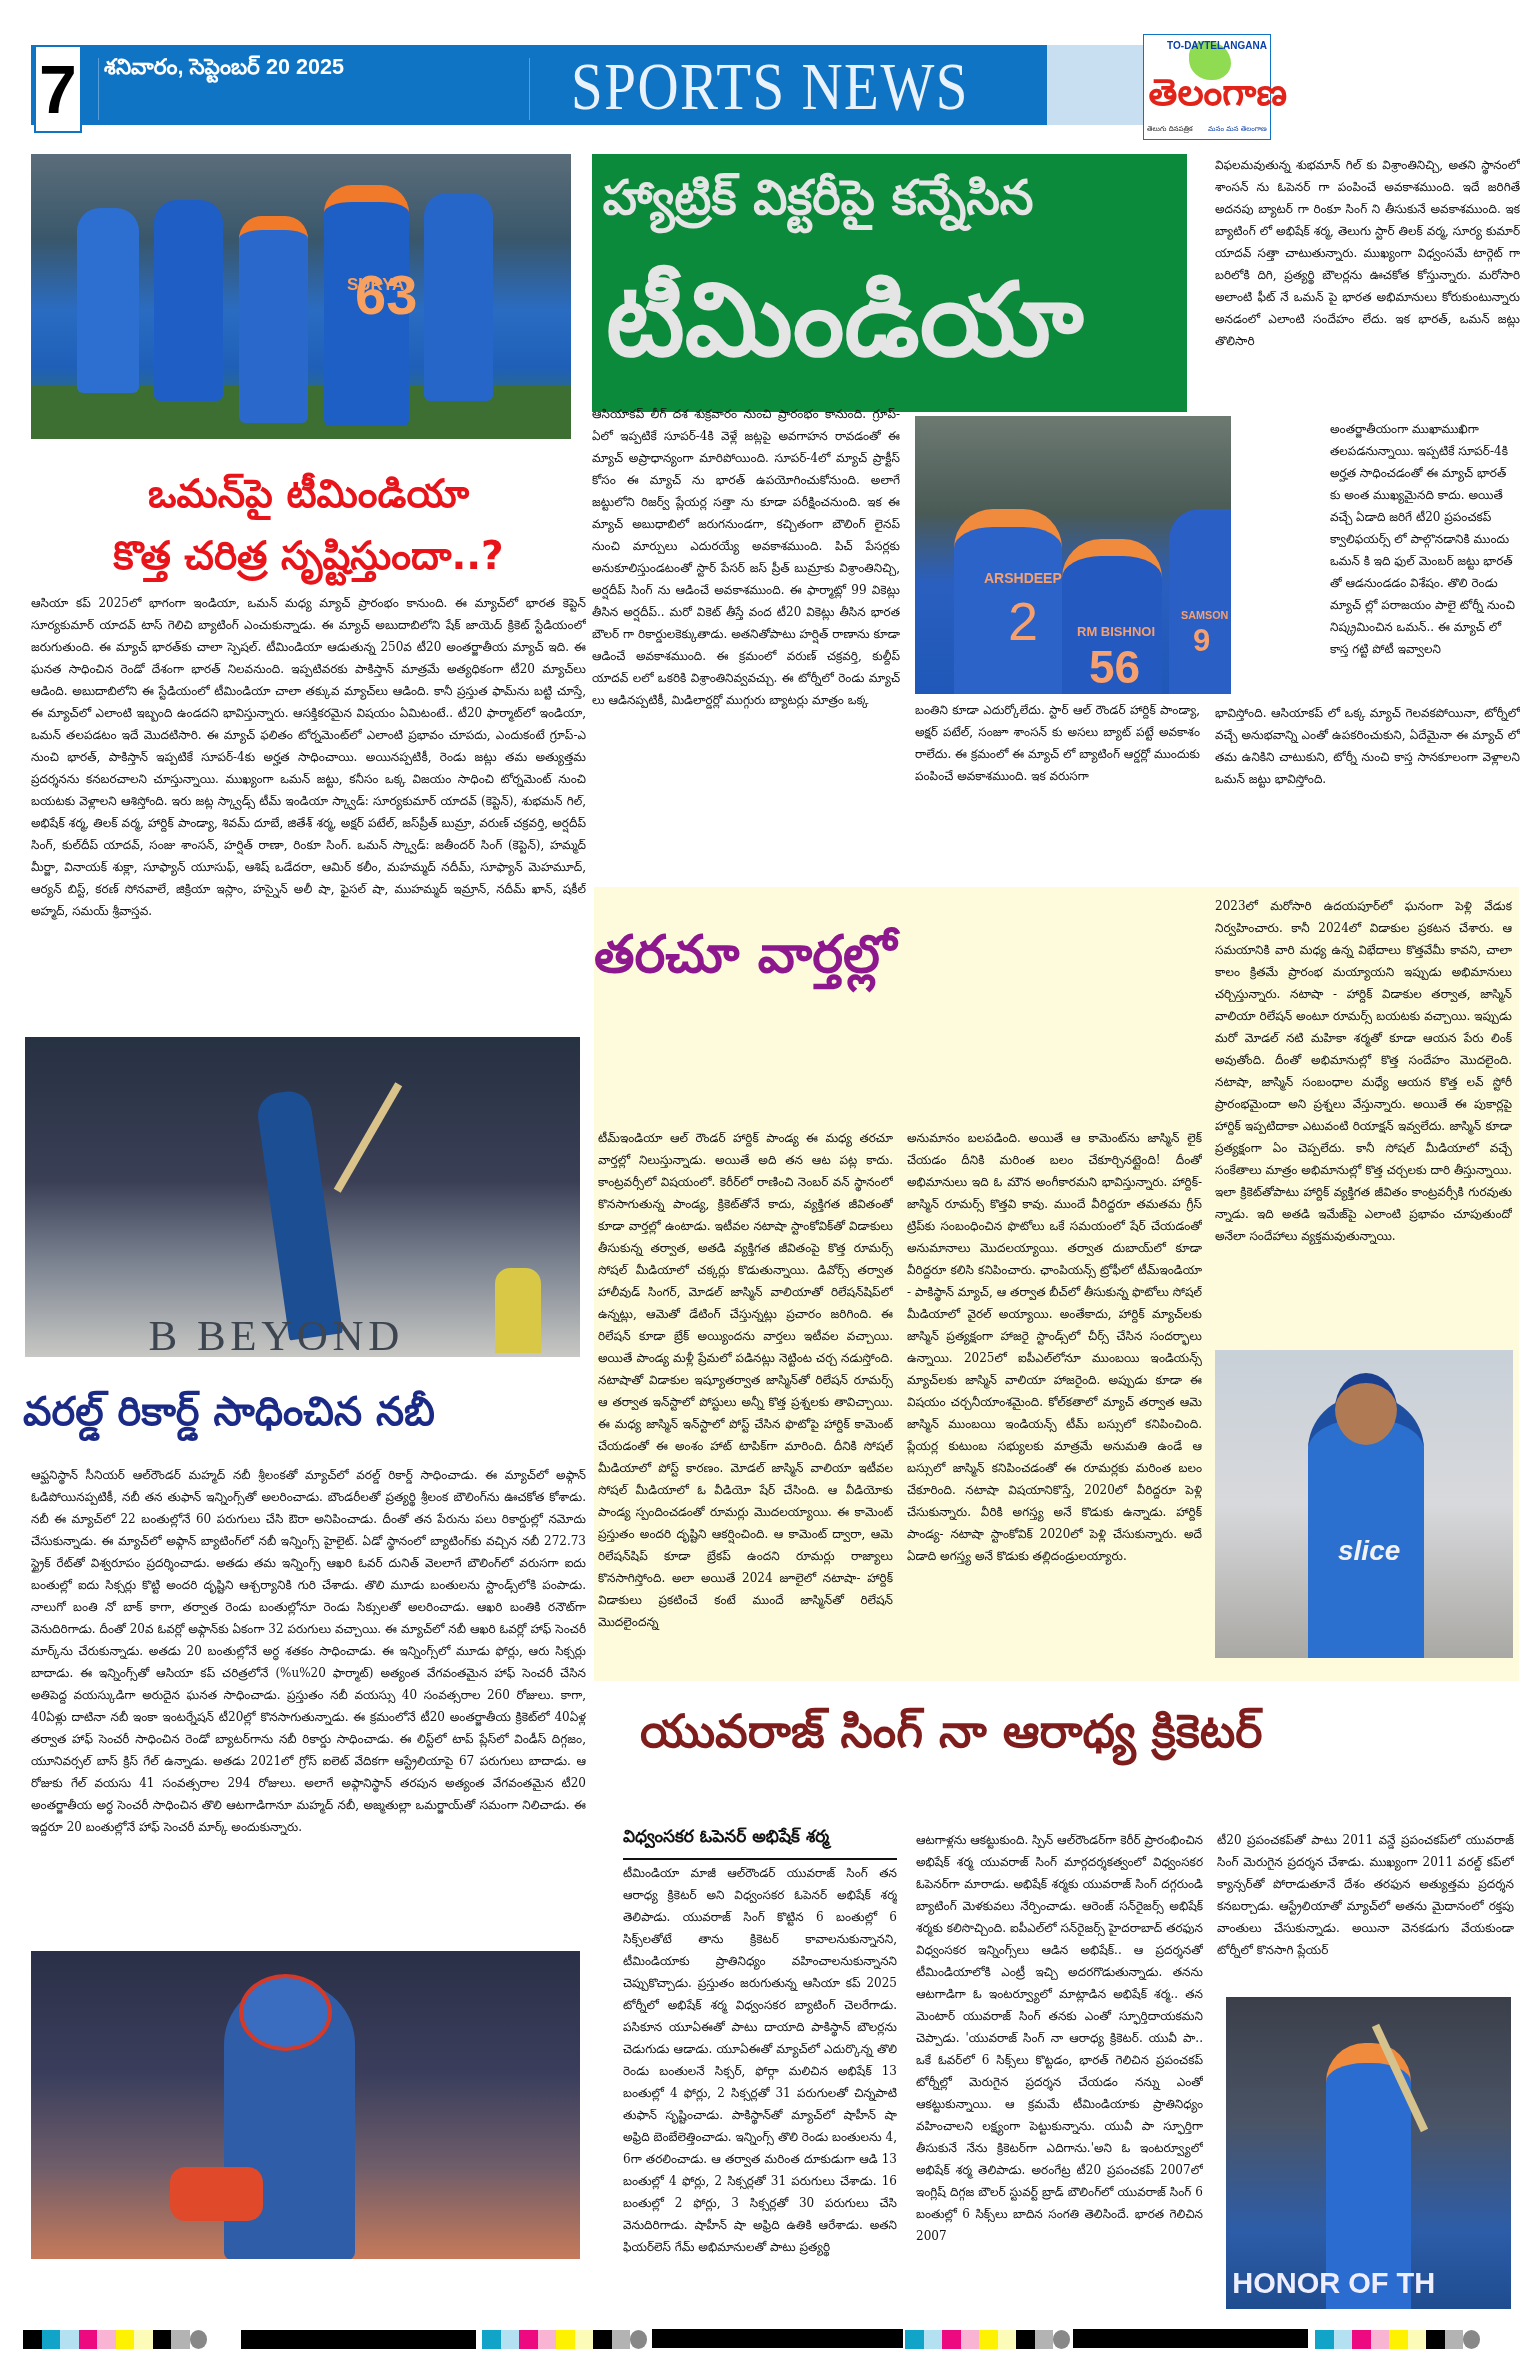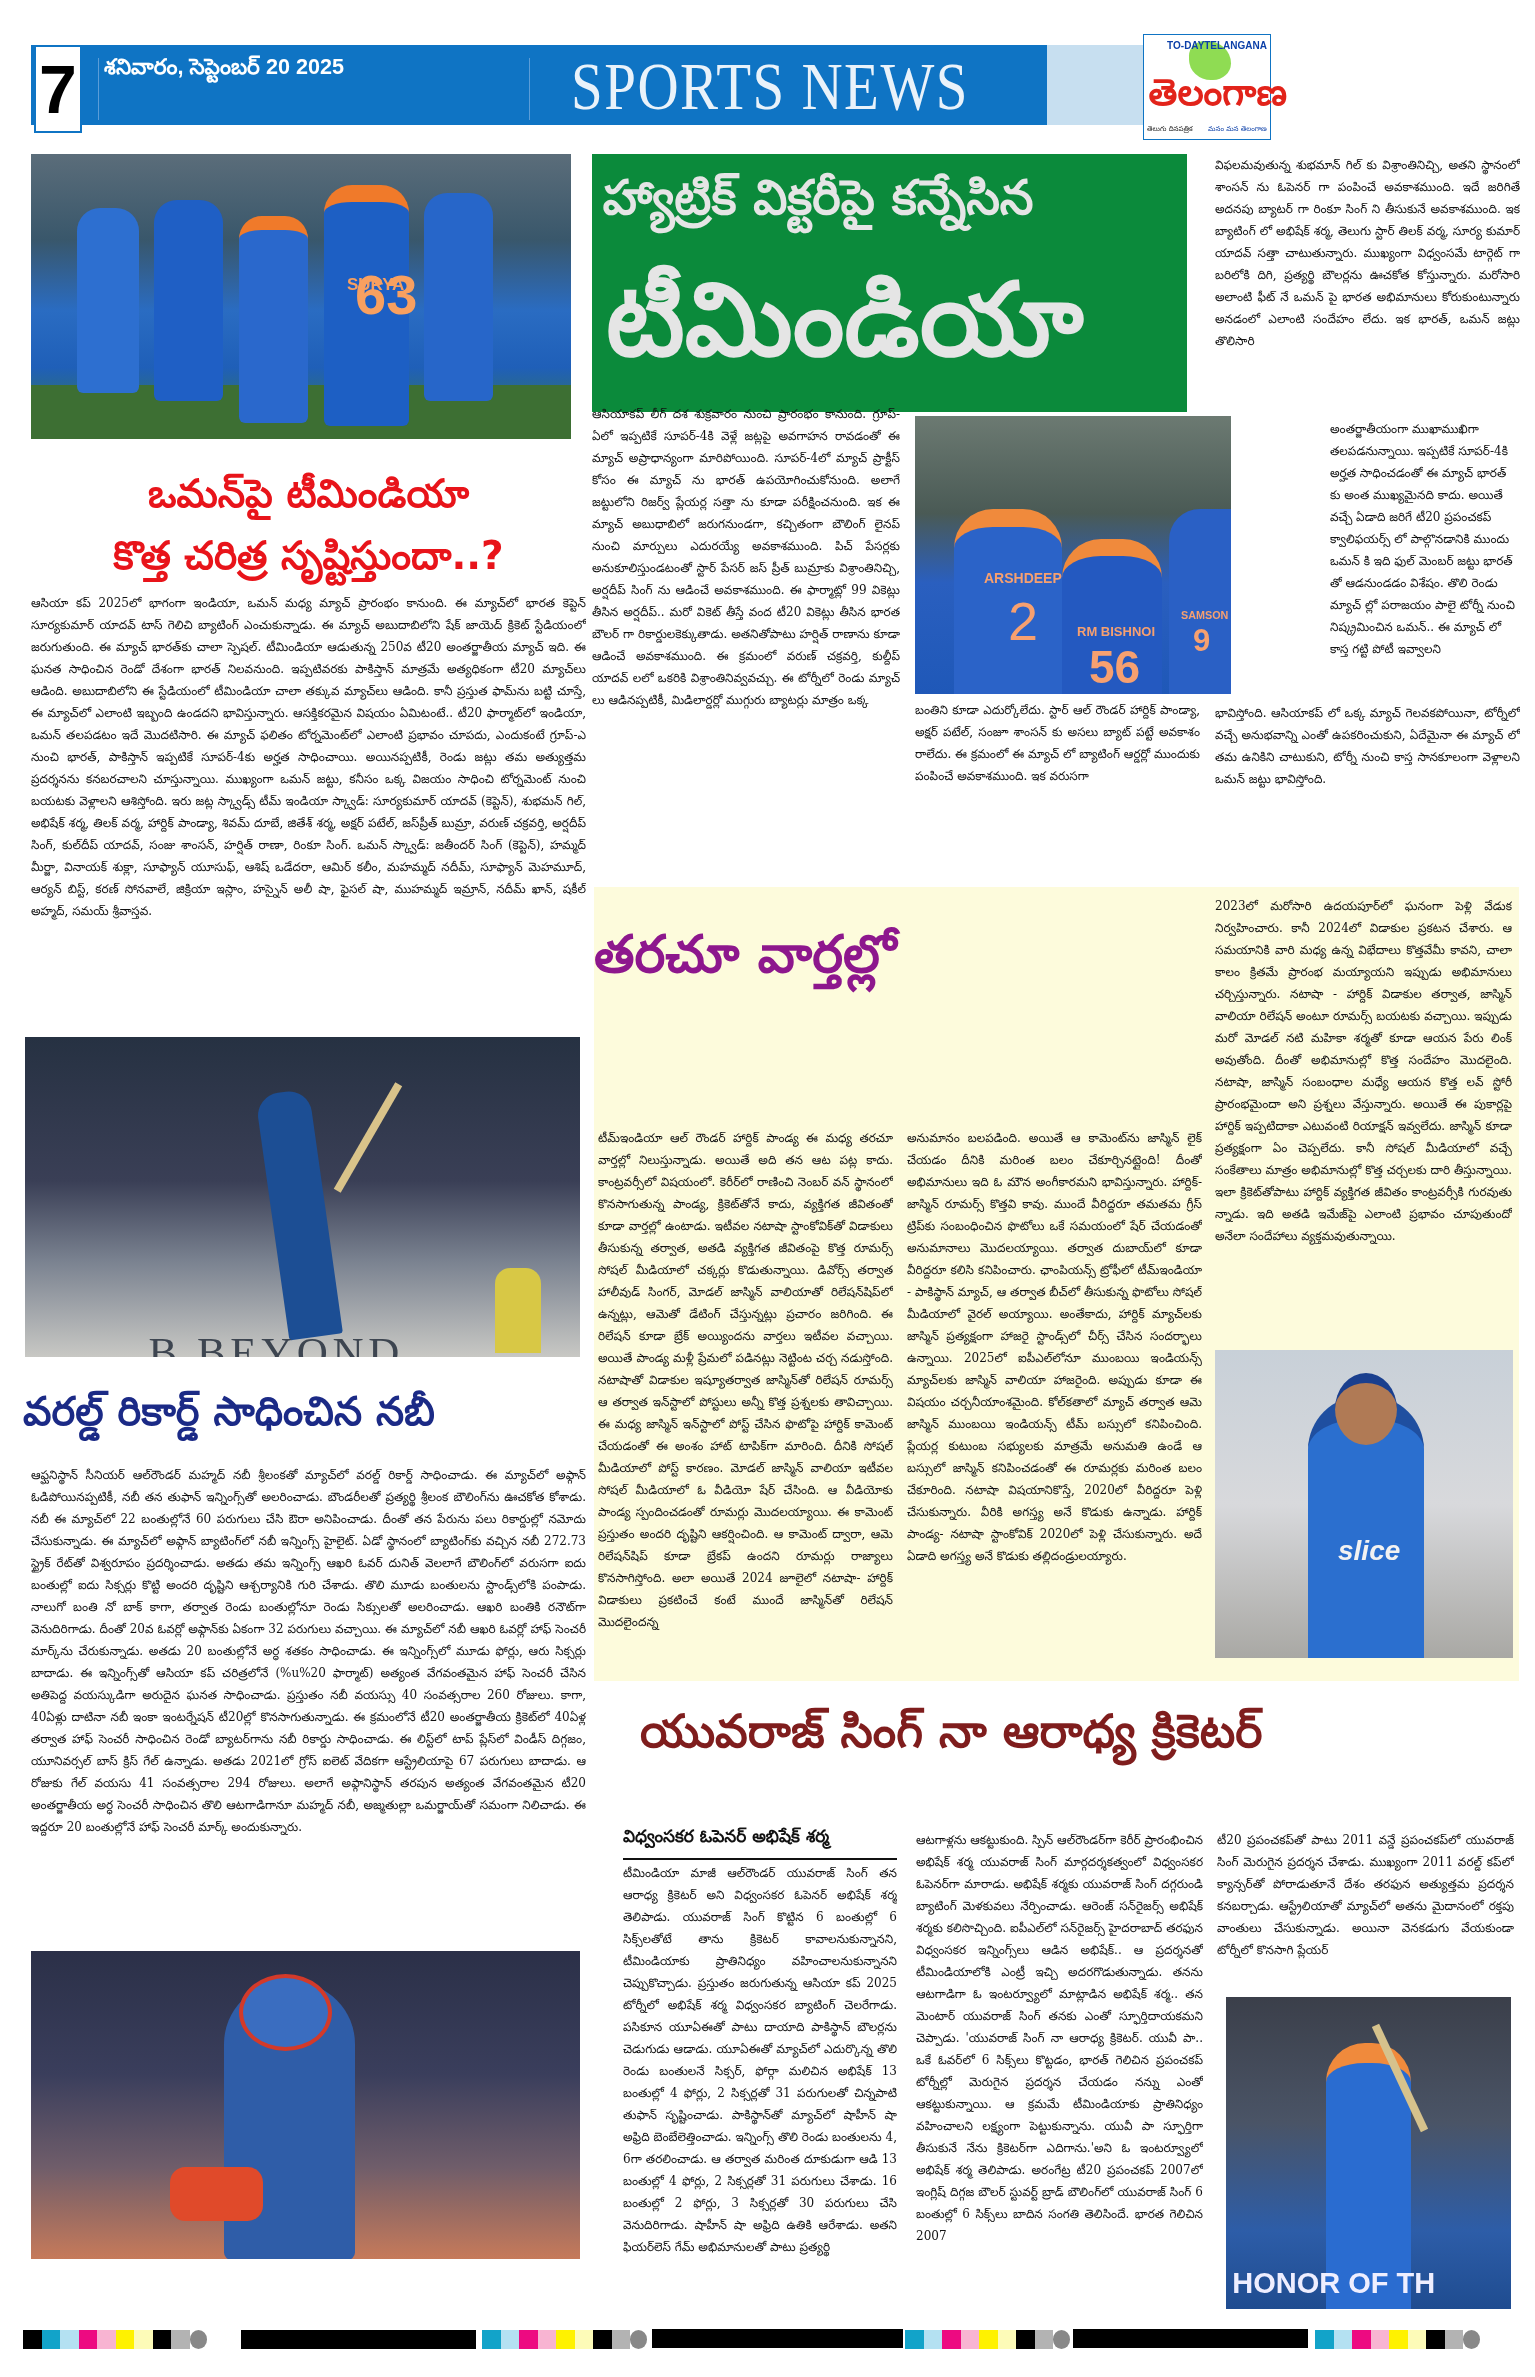--- a/index.html
+++ b/index.html
@@ -91,21 +91,21 @@
 </div>
 <div class="abs txt" style="left:915px;top:699px;width:285px;height:154px;">బంతిని కూడా ఎదుర్కోలేదు. స్టార్ ఆల్ రౌండర్ హార్దిక్ పాండ్యా, అక్షర్ పటేల్, సంజూ శాంసన్ కు అసలు బ్యాట్ పట్టే అవకాశం రాలేదు. ఈ క్రమంలో ఈ మ్యాచ్ లో బ్యాటింగ్ ఆర్డర్లో ముందుకు పంపించే అవకాశముంది. ఇక వరుసగా</div>
 <div class="abs txt" style="left:1215px;top:154px;width:305px;height:262px;">విఫలమవుతున్న శుభమాన్ గిల్ కు విశ్రాంతినిచ్చి, అతని స్థానంలో శాంసన్ ను ఓపెనర్ గా పంపించే అవకాశముంది. ఇదే జరిగితే అదనపు బ్యాటర్ గా రింకూ సింగ్ ని తీసుకునే అవకాశముంది. ఇక బ్యాటింగ్ లో అభిషేక్ శర్మ, తెలుగు స్టార్ తిలక్ వర్మ, సూర్య కుమార్ యాదవ్ సత్తా చాటుతున్నారు. ముఖ్యంగా విధ్వంసమే టార్గెట్ గా బరిలోకి దిగి, ప్రత్యర్థి బౌలర్లను ఊచకోత కోస్తున్నారు. మరోసారి అలాంటి ఫీట్ నే ఒమన్ పై భారత అభిమానులు కోరుకుంటున్నారు అనడంలో ఎలాంటి సందేహం లేదు. ఇక భారత్, ఒమన్ జట్లు తొలిసారి</div>
 <div class="abs txt" style="left:1330px;top:418px;width:189px;height:362px;text-align:left;">అంతర్జాతీయంగా ముఖాముఖిగా తలపడనున్నాయి. ఇప్పటికే సూపర్-4కి అర్హత సాధించడంతో ఈ మ్యాచ్ భారత్ కు అంత ముఖ్యమైనది కాదు. అయితే వచ్చే ఏడాది జరిగే టీ20 ప్రపంచకప్ క్వాలిఫయర్స్ లో పాల్గొనడానికి ముందు ఒమన్ కి ఇది ఫుల్ మెంబర్ జట్టు భారత్ తో ఆడనుండడం విశేషం. తొలి రెండు మ్యాచ్ ల్లో పరాజయం పాలై టోర్నీ నుంచి నిష్క్రమించిన ఒమన్.. ఈ మ్యాచ్ లో కాస్త గట్టి పోటీ ఇవ్వాలని</div>
 <div class="abs txt" style="left:1215px;top:702px;width:305px;height:154px;">భావిస్తోంది. ఆసియాకప్ లో ఒక్క మ్యాచ్ గెలవకపోయినా, టోర్నీలో వచ్చే అనుభవాన్ని ఎంతో ఉపకరించుకుని, ఏదేమైనా ఈ మ్యాచ్ లో తమ ఉనికిని చాటుకుని, టోర్నీ నుంచి కాస్త సానకూలంగా వెళ్లాలని ఒమన్ జట్టు భావిస్తోంది.</div>
 
 <div class="abs photo" style="left:25.4px;top:1037px;width:555px;height:320px;background:linear-gradient(180deg,#263142 0%,#3a3f56 45%,#7a8290 70%,#c8c8c4 100%);">
   <div style="position:absolute;left:247px;top:54px;width:54px;height:247px;background:#1c4e94;border-radius:23px 23px 3.1px 3.1px;transform:rotate(-8deg);"></div>
   <div style="position:absolute;left:339px;top:39px;width:7.7px;height:123px;background:#d9c38a;transform:rotate(30deg);"></div>
   <div style="position:absolute;left:470px;top:231px;width:46px;height:85px;background:#d8c845;border-radius:15.4px 15.4px 0 0;"></div>
-  <span class="lbl" style="left:123px;top:274px;color:#3d4550;font-size:43px;font-family:'Liberation Serif',serif;font-weight:400;letter-spacing:4.6px;margin-top:17px;">B BEYOND</span>
+  <span class="lbl" style="left:123px;top:274px;color:#3d4550;font-size:43px;font-family:'Liberation Serif',serif;font-weight:400;letter-spacing:4.6px;">B BEYOND</span>
 </div>
 <div class="abs hl-navy">వరల్డ్ రికార్డ్ సాధించిన నబీ</div>
 <div class="abs txt" style="left:31px;top:1464px;width:555px;height:455px;">ఆఫ్ఘనిస్థాన్ సీనియర్ ఆల్‌రౌండర్ మహ్మద్ నబీ శ్రీలంకతో మ్యాచ్‌లో వరల్డ్ రికార్డ్ సాధించాడు. ఈ మ్యాచ్‌లో అఫ్గాన్ ఓడిపోయినప్పటికీ, నబీ తన తుఫాన్ ఇన్నింగ్స్‌తో అలరించాడు. బౌండరీలతో ప్రత్యర్థి శ్రీలంక బౌలింగ్‌ను ఊచకోత కోశాడు. నబీ ఈ మ్యాచ్‌లో 22 బంతుల్లోనే 60 పరుగులు చేసి ఔరా అనిపించాడు. దీంతో తన పేరును పలు రికార్డుల్లో నమోదు చేసుకున్నాడు. ఈ మ్యాచ్‌లో అఫ్గాన్ బ్యాటింగ్‌లో నబీ ఇన్నింగ్స్ హైలైట్. ఏడో స్థానంలో బ్యాటింగ్‌కు వచ్చిన నబీ 272.73 స్ట్రైక్ రేట్‌తో విశ్వరూపం ప్రదర్శించాడు. అతడు తమ ఇన్నింగ్స్ ఆఖరి ఓవర్ దునిత్ వెలలాగే బౌలింగ్‌లో వరుసగా ఐదు బంతుల్లో ఐదు సిక్సర్లు కొట్టి అందరి దృష్టిని ఆశ్చర్యానికి గురి చేశాడు. తొలి మూడు బంతులను స్టాండ్స్‌లోకి పంపాడు. నాలుగో బంతి నో బాక్ కాగా, తర్వాత రెండు బంతుల్లోనూ రెండు సిక్సులతో అలరించాడు. ఆఖరి బంతికి రనౌట్‌గా వెనుదిరిగాడు. దీంతో 20వ ఓవర్లో అఫ్గాన్‌కు ఏకంగా 32 పరుగులు వచ్చాయి. ఈ మ్యాచ్‌లో నబీ ఆఖరి ఓవర్లో హాఫ్ సెంచరీ మార్క్‌ను చేరుకున్నాడు. అతడు 20 బంతుల్లోనే అర్ధ శతకం సాధించాడు. ఈ ఇన్నింగ్స్‌లో మూడు ఫోర్లు, ఆరు సిక్సర్లు బాదాడు. ఈ ఇన్నింగ్స్‌తో ఆసియా కప్ చరిత్రలోనే (%u%20 ఫార్మాట్) అత్యంత వేగవంతమైన హాఫ్ సెంచరీ చేసిన అతిపెద్ద వయస్కుడిగా అరుదైన ఘనత సాధించాడు. ప్రస్తుతం నబీ వయస్సు 40 సంవత్సరాల 260 రోజులు. కాగా, 40ఏళ్లు దాటినా నబీ ఇంకా ఇంటర్నేషన్ టీ20ల్లో కొనసాగుతున్నాడు. ఈ క్రమంలోనే టీ20 అంతర్జాతీయ క్రికెట్‌లో 40ఏళ్ల తర్వాత హాఫ్ సెంచరీ సాధించిన రెండో బ్యాటర్‌గాను నబీ రికార్డు సాధించాడు. ఈ లిస్ట్‌లో టాప్ ప్లేస్‌లో విండీస్ దిగ్గజం, యూనివర్సల్ బాస్ క్రిస్ గేల్ ఉన్నాడు. అతడు 2021లో గ్రోస్ ఐలెట్ వేదికగా ఆస్ట్రేలియాపై 67 పరుగులు బాదాడు. ఆ రోజుకు గేల్ వయసు 41 సంవత్సరాల 294 రోజులు. అలాగే అఫ్గానిస్థాన్ తరపున అత్యంత వేగవంతమైన టీ20 అంతర్జాతీయ అర్ధ సెంచరీ సాధించిన తొలి ఆటగాడిగానూ మహ్మద్ నబీ, అజ్మతుల్లా ఒమర్జాయ్‌తో సమంగా నిలిచాడు. ఈ ఇద్దరూ 20 బంతుల్లోనే హాఫ్ సెంచరీ మార్క్ అందుకున్నారు.</div>
 <div class="abs photo" style="left:31px;top:1951px;width:549px;height:308px;background:linear-gradient(180deg,#2b3048 0%,#3a3e5c 40%,#6f5d6a 70%,#c67a5a 100%);">
   <div style="position:absolute;left:193px;top:31px;width:131px;height:278px;background:#2f5da8;border-radius:62px 62px 7.7px 7.7px;"></div>
   <div style="position:absolute;left:208px;top:23px;width:85px;height:69px;background:#3a6dc0;border-radius:50%;border:4.6px solid #d23a2a;"></div>
   <div style="position:absolute;left:139px;top:216px;width:93px;height:54px;background:#e04a2a;border-radius:15.4px;"></div>
 </div>
 
 <div class="abs hl-purple">

